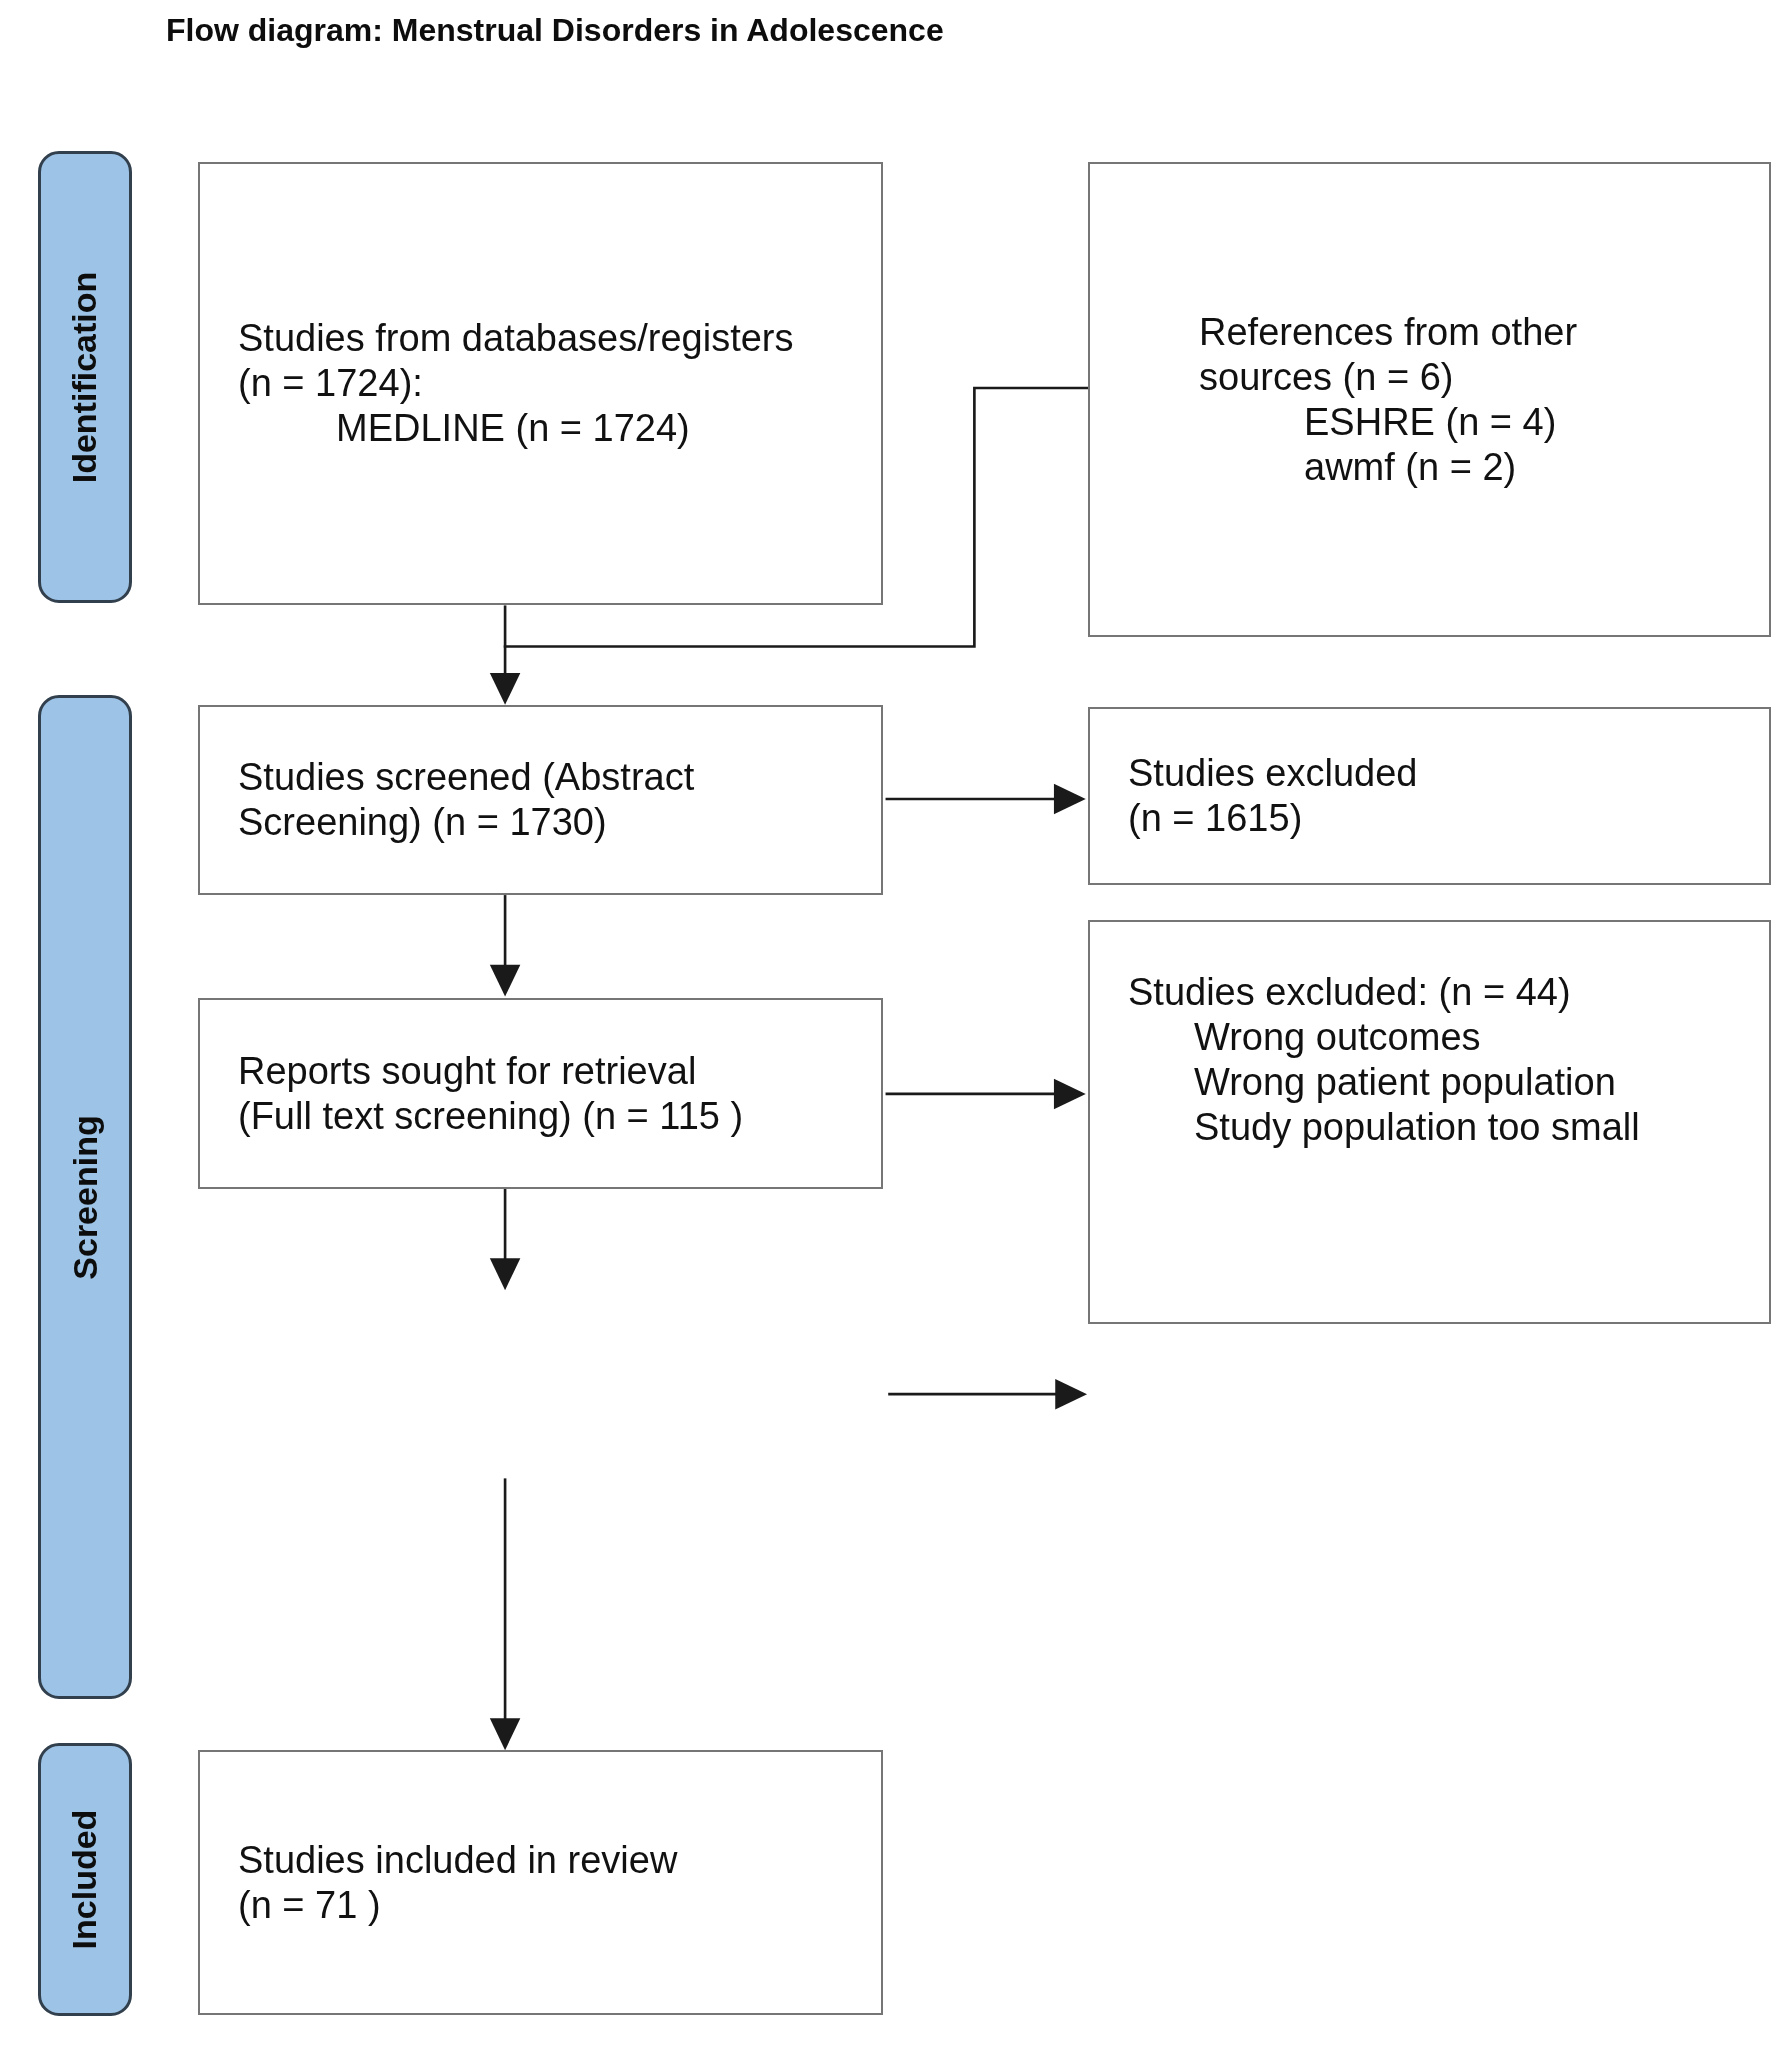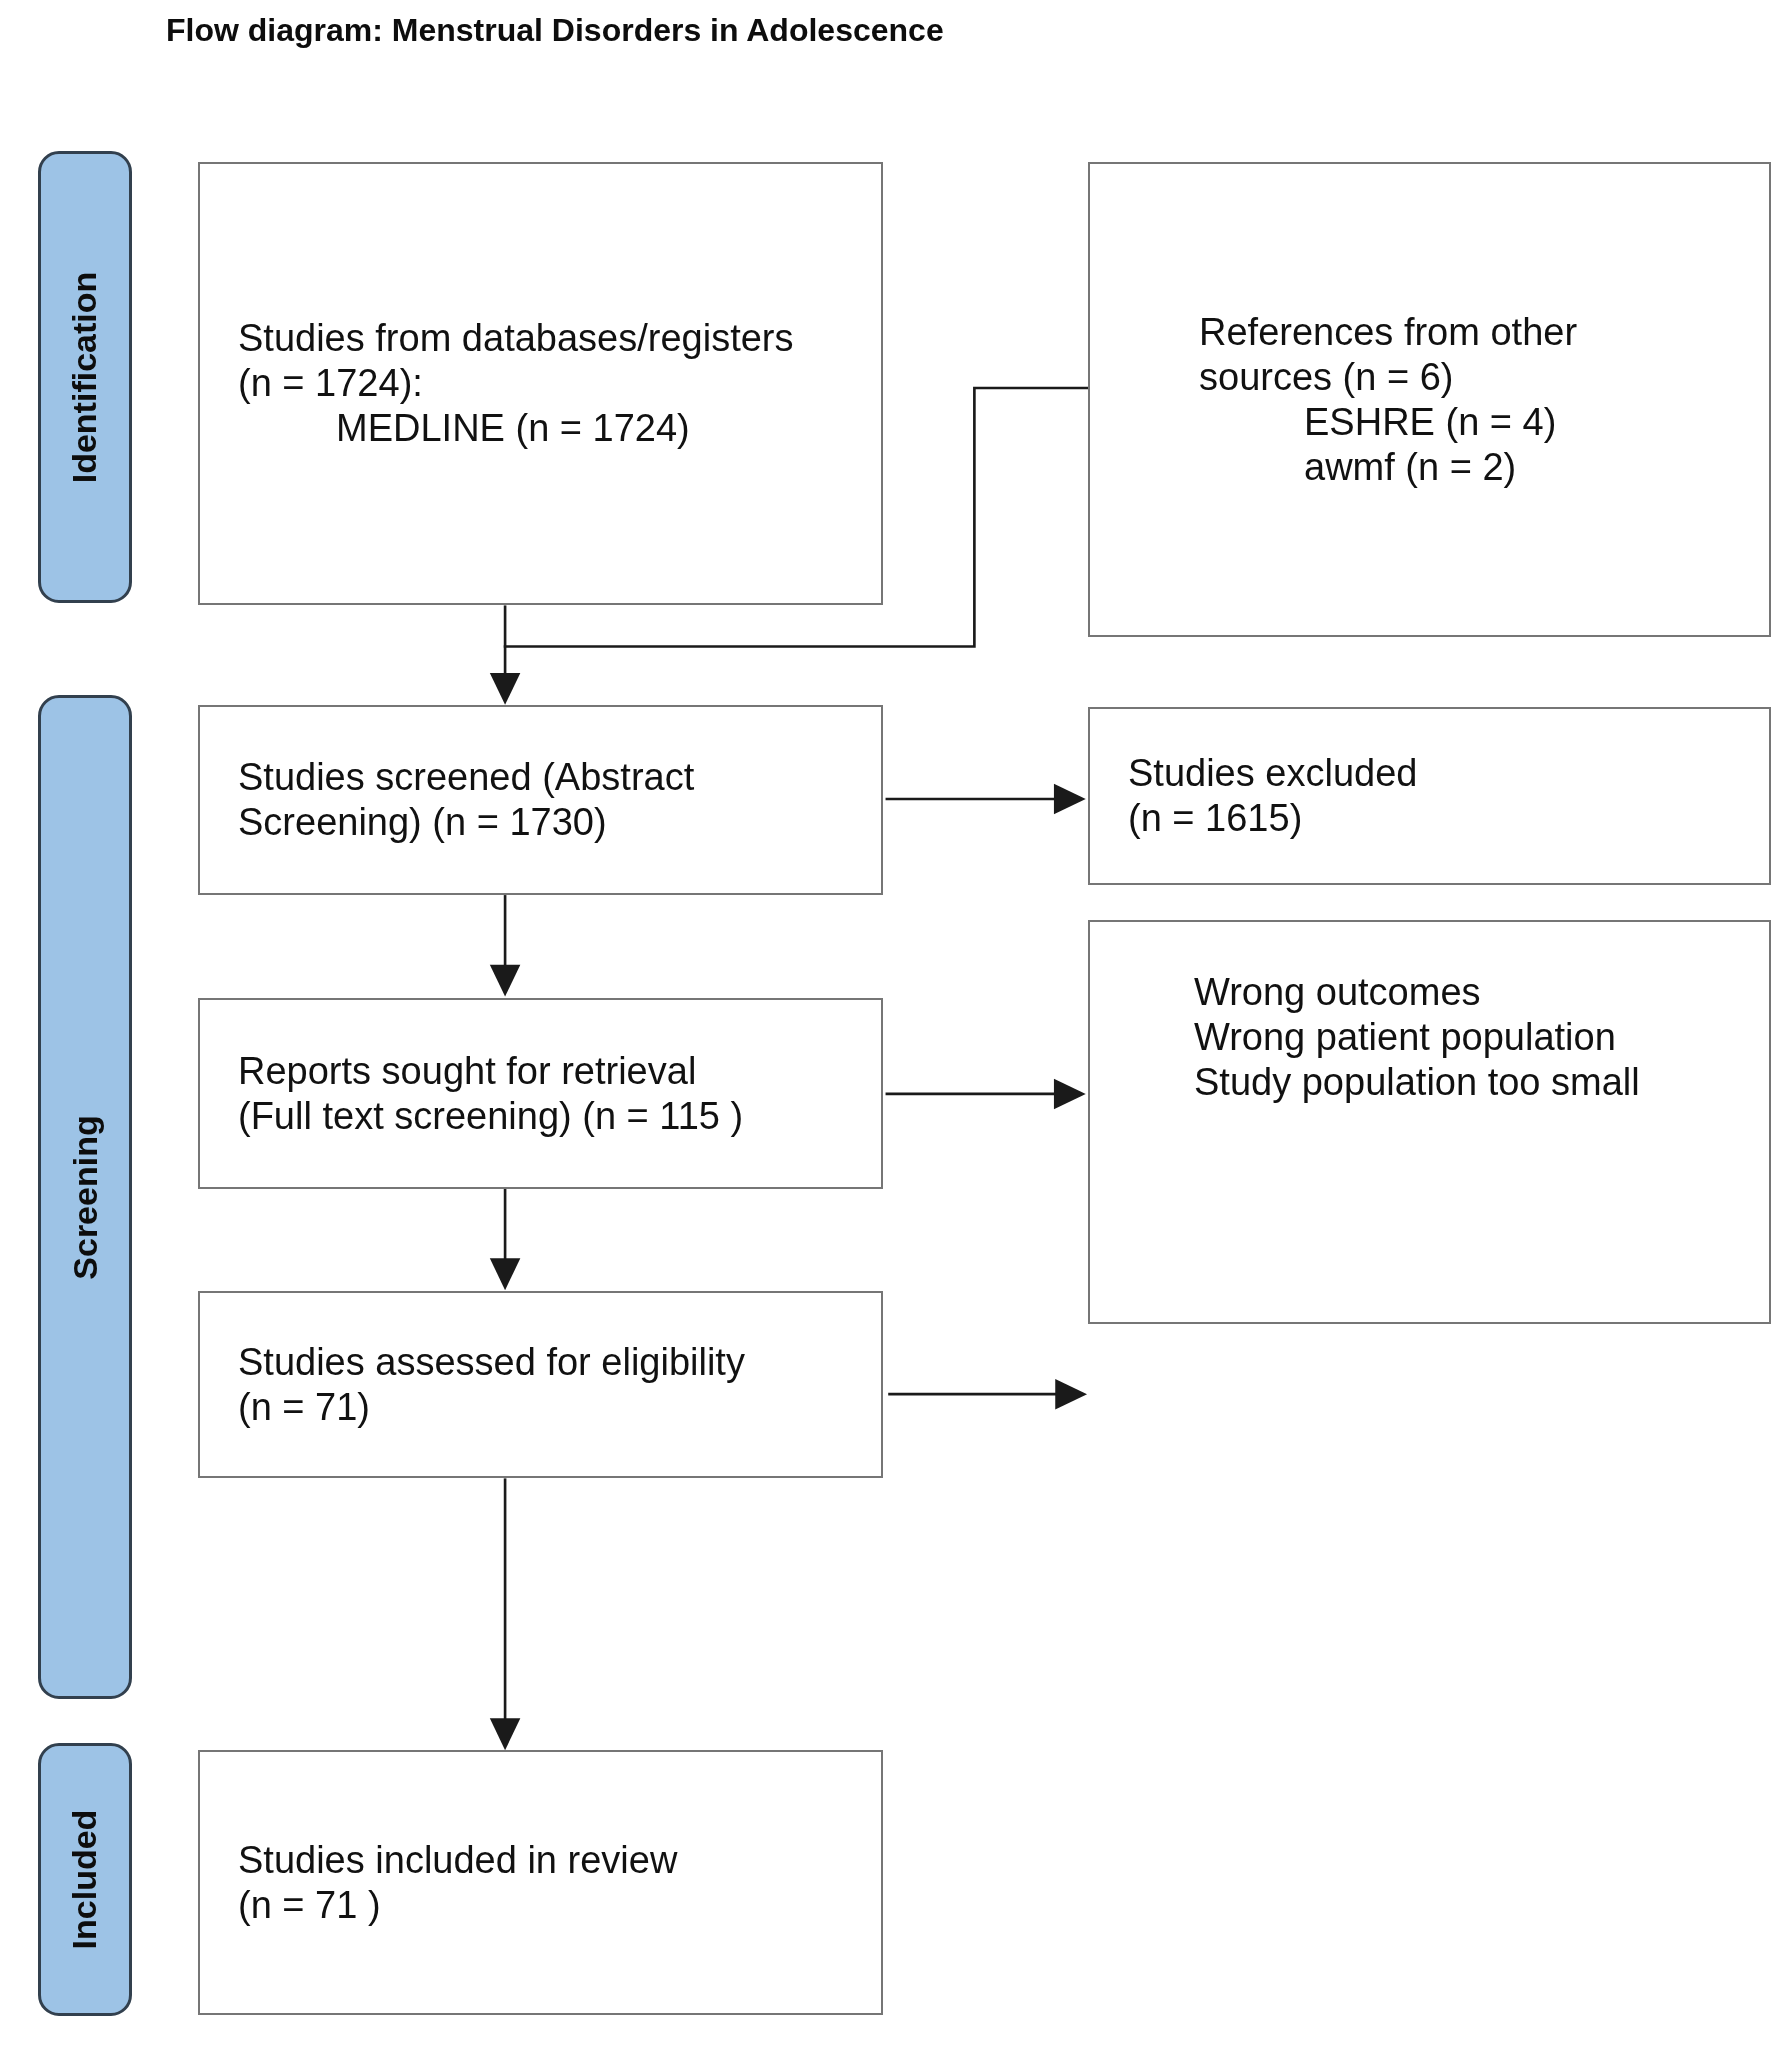--- a/index.html
+++ b/index.html
@@ -136,43 +136,40 @@
   <div class="box" style="left:198px; top:705px; width:685px; height:190px;">
     <div class="line">Studies screened (Abstract</div>
     <div class="line">Screening) (n = 1730)</div>
   </div>
 
   <div class="box" style="left:198px; top:998px; width:685px; height:191px;">
     <div class="line">Reports sought for retrieval</div>
     <div class="line">(Full text screening) (n = 115 )</div>
   </div>
 
-  <div class="box" style="left:198px; top:1291px; width:685px; height:187px;">
-    <div class="line">Studies assessed for eligibility</div>
-    <div class="line">(n = 71)</div>
-  </div>
 
   <div class="box" style="left:198px; top:1750px; width:685px; height:265px;">
     <div class="line">Studies included in review</div>
     <div class="line">(n = 71 )</div>
   </div>
 
   <div class="box box-other-sources" style="left:1088px; top:162px; width:683px; height:475px;">
     <div class="line">References from other</div>
     <div class="line">sources (n = 6)</div>
     <div class="line indent">ESHRE (n = 4)</div>
     <div class="line indent">awmf (n = 2)</div>
   </div>
 
   <div class="box" style="left:1088px; top:707px; width:683px; height:178px;">
     <div class="line">Studies excluded</div>
     <div class="line">(n = 1615)</div>
   </div>
 
   <div class="box box-excluded-fulltext" style="left:1088px; top:920px; width:683px; height:404px;">
+    <div class="line">Studies excluded: (n = 44)</div>
     <div class="line indent">Wrong outcomes</div>
     <div class="line indent">Wrong patient population</div>
     <div class="line indent">Study population too small</div>
   </div>
 
 
 </div>
 
 
 </body></html>

